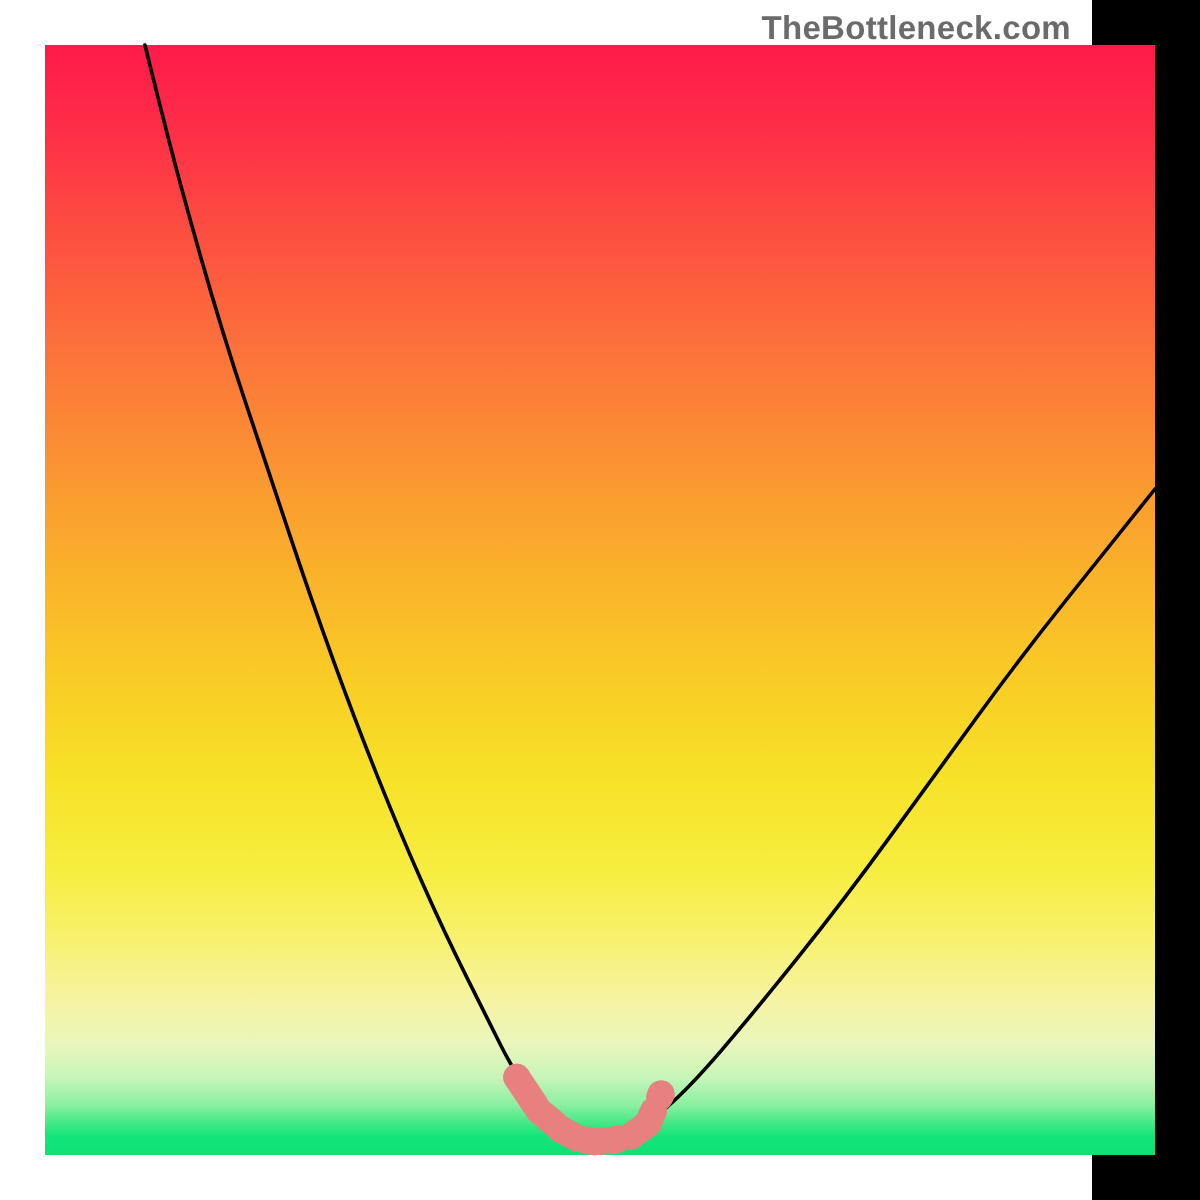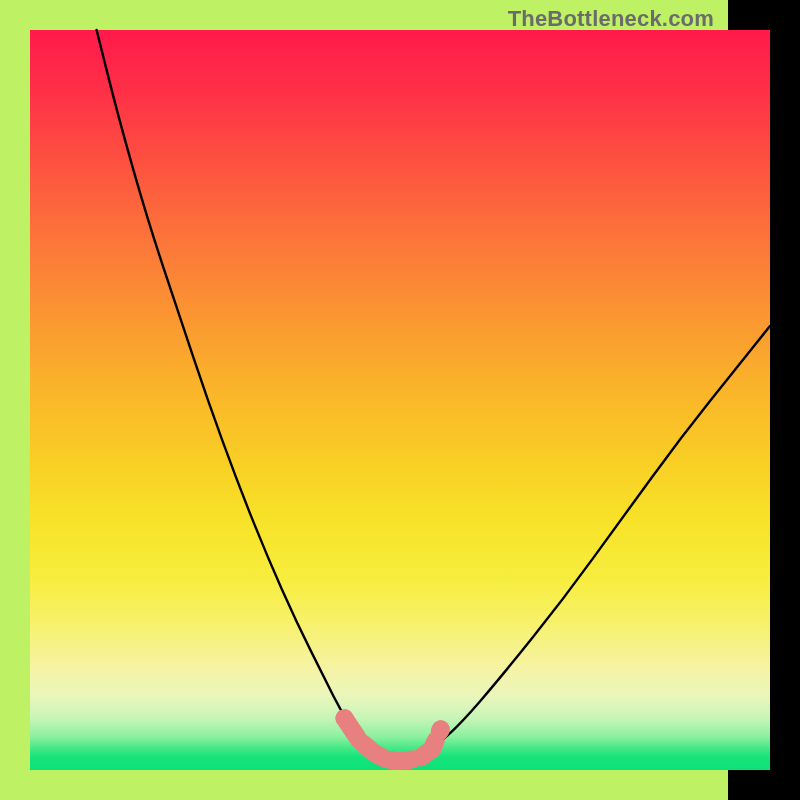--- a/index.html
+++ b/index.html
@@ -10,21 +10,21 @@
     background: #000;
     overflow: hidden;
     font-family: Arial, Helvetica, sans-serif;
   }
   .frame {
     position: absolute;
     left: 0;
     top: 0;
     width: 728px;
     height: 800px;
-    background: #bef264;
+    background: #ffffff;
   }
   .plot {
     position: absolute;
     left: 30px;
     top: 30px;
     width: 740px;
     height: 740px;
     
     background: linear-gradient(
       to bottom,

